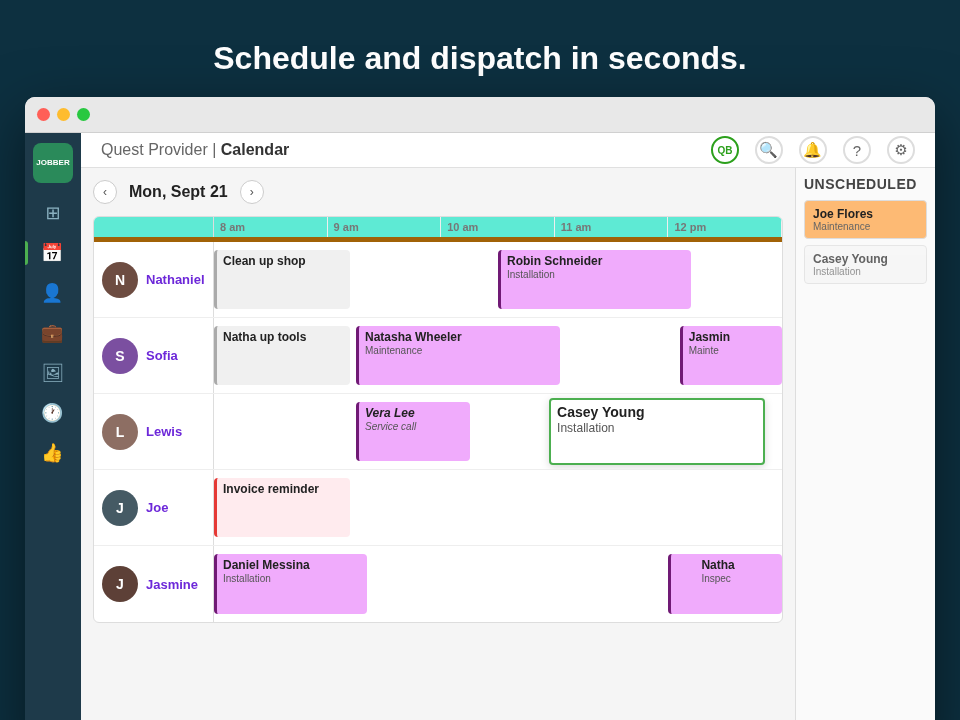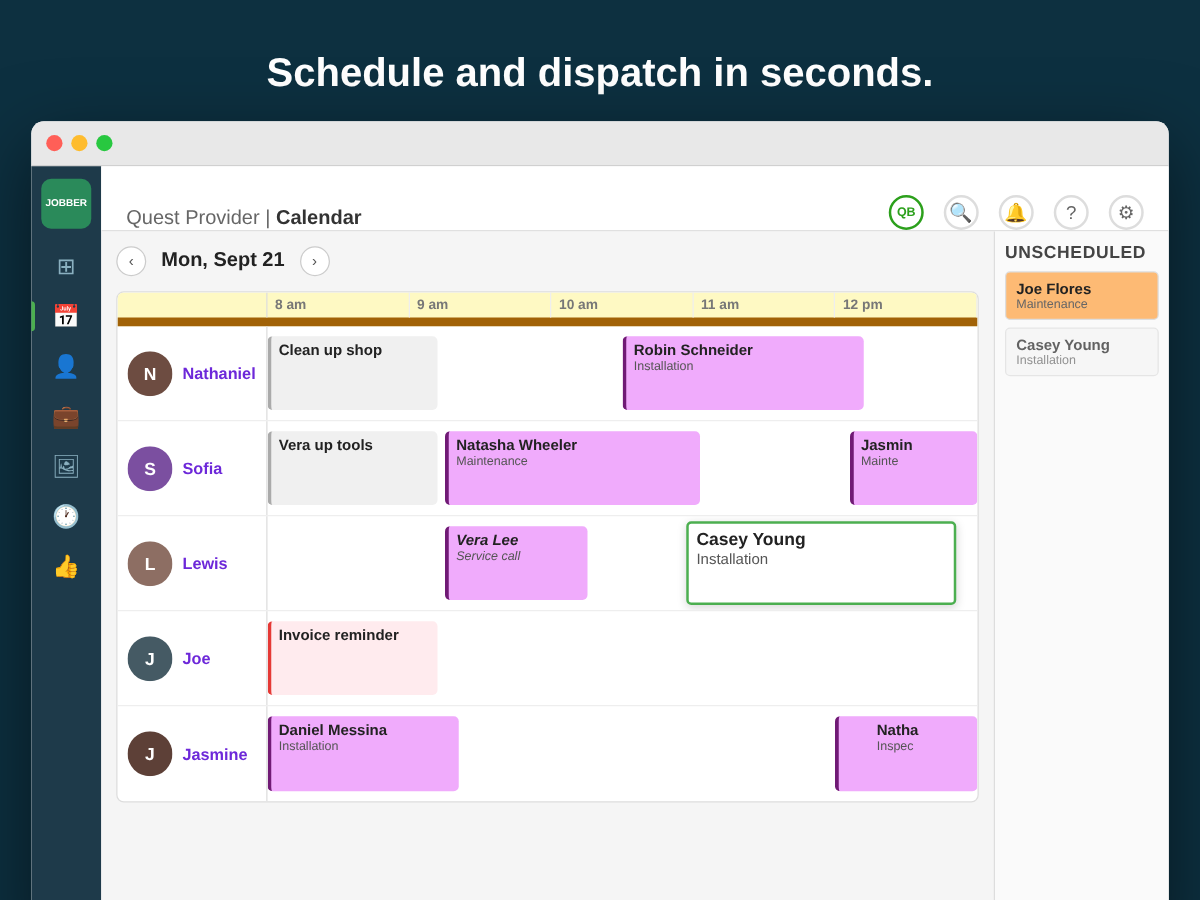--- a/index.html
+++ b/index.html
@@ -114,25 +114,25 @@
     
     .main {
       flex: 1;
       display: flex;
       flex-direction: column;
       background: #f5f5f5;
       overflow: hidden;
     }
     
     .topbar {
-      height: 52px;
+      height: 35px;
       background: white;
       border-bottom: 1px solid #e0e0e0;
       display: flex;
-      align-items: flex-end;
+      align-items: center;
       padding: 0 20px;
       gap: 12px;
     }
     .topbar-title {
       font-size: 16px;
       color: #333;
       flex: 1;
     }
     .topbar-title span { color: #666; }
     .topbar-title strong { font-weight: 700; }
@@ -195,22 +195,22 @@
       display: flex;
       flex-direction: column;
       border: 1px solid #ddd;
       border-radius: 6px;
       overflow: hidden;
       background: white;
     }
     
     .time-header {
       display: flex;
-      border-bottom: 7px solid #a16207;
-      background: #fef9c3;
+      border-bottom: 5px solid #a16207;
+      background: #5eead4;
     }
     .name-col {
       width: 120px;
       min-width: 120px;
       border-right: 1px solid #ddd;
     }
     .time-cols {
       flex: 1;
       display: flex;
     }
@@ -426,21 +426,21 @@
 
               <div class="cal-row">
                 <div class="person-cell">
                   <div class="avatar">
                     <div class="avatar-img" style="background:#7b4fa0;">S</div>
                   </div>
                   <span class="person-name">Sofia</span>
                 </div>
                 <div class="events-cell">
                   <div class="event-block event-gray" style="left:0%;width:24%;top:8px;bottom:8px;">
-                    <div class="event-title">Vera up tools</div>
+                    <div class="event-title">Natha up tools</div>
                   </div>
                   <div class="event-block event-green" style="left:25%;width:36%;top:8px;bottom:8px;">
                     <div class="event-title">Natasha Wheeler</div>
                     <div class="event-sub">Maintenance</div>
                   </div>
                   <div class="event-block event-green" style="left:82%;width:18%;top:8px;bottom:8px;overflow:hidden;">
                     <div class="event-title">Jasmin</div>
                     <div class="event-sub">Mainte</div>
                   </div>
                 </div>

